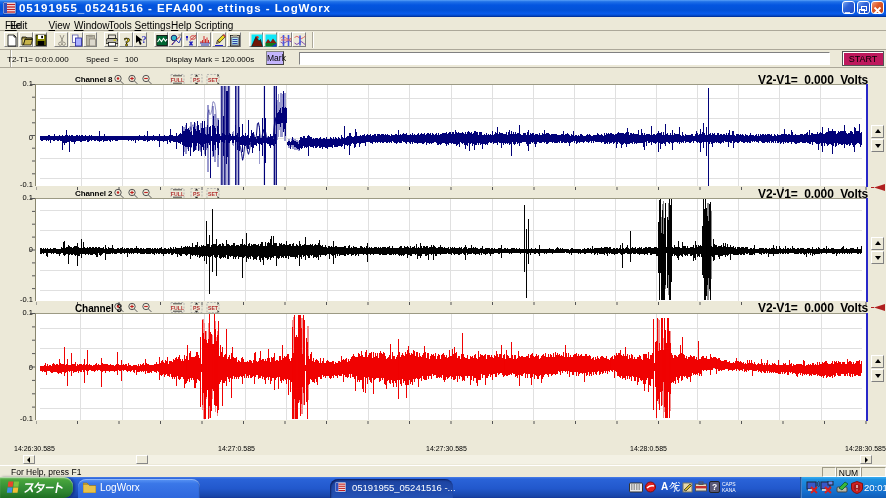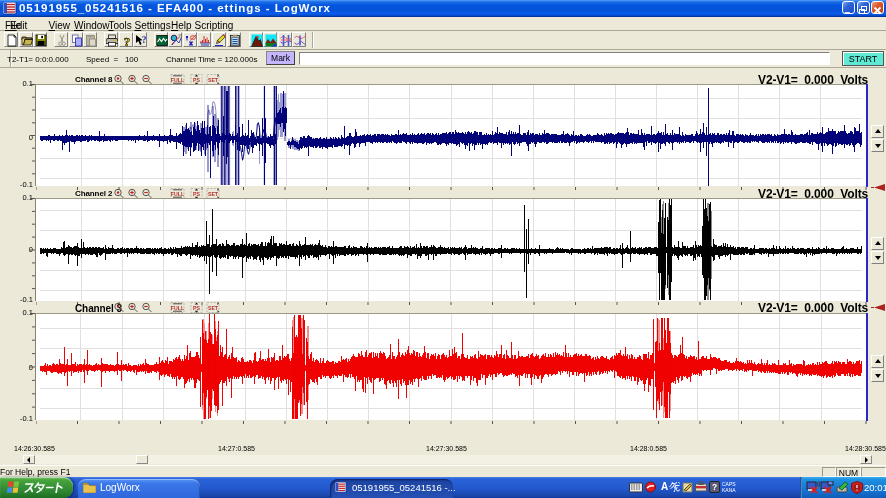--- a/index.html
+++ b/index.html
@@ -15,25 +15,25 @@
 #menubar { left:0; top:17px; width:886px; height:14px; background:#ECE9D8; font-size:10px; color:#000; border-bottom:1px solid #ACA899;}
 .mi { position:absolute; top:3px; }
 .mi u { text-decoration:underline; }
 #toolbar { left:0; top:32px; width:886px; height:18px; background:#ECE9D8; }
 .tb { position:absolute; top:0px; width:14px; height:15px; background:#ECE9D8;
   border-top:1px solid #fff; border-left:1px solid #fff; border-right:1px solid #808080; border-bottom:1px solid #808080; }
 .tb svg { position:absolute; left:0px; top:0px; }
 #toolbar-shadow { left:0; top:49px; width:886px; height:1px; background:#ACA899;}
 #ctrlbar { left:0; top:50px; width:886px; height:18px; background:#ECE9D8; border-bottom:1px solid #ACA899;}
 .ctxt { position:absolute; top:5px; font-size:8px; color:#000; }
-#markbtn { position:absolute; left:266px; top:1px; width:29px; height:14px; background:#c4b5fd;
+#markbtn { position:absolute; left:266px; top:1px; width:18px; height:14px; background:#c4b5fd;
   border:1px solid #404040; border-top-color:#868686; border-left-color:#868686; font-size:8.5px; text-align:center; line-height:12px; }
 #ctrlinput { position:absolute; left:299px; top:2px; width:531px; height:13px; background:#fff;
   border-top:1px solid #808080; border-left:1px solid #808080; border-bottom:1px solid #fff; border-right:1px solid #fff;}
-#startbtn { position:absolute; left:842px; top:1px; width:42px; height:15px; background:#5eead4;
+#startbtn { position:absolute; left:842px; top:1px; width:42px; height:15px; background:#be185d;
   border:1px solid #555; box-shadow:inset 1px 1px 0 #fff; font-size:9px; text-align:center; line-height:14px; }
 .chlabel { font-size:8.5px; font-weight:bold; color:#000; letter-spacing:-0.1px; }
 .vlabel { font-size:12px; font-weight:bold; color:#000; letter-spacing:-0.1px; }
 .ylab { font-size:7.5px; color:#000; text-align:right; width:20px; }
 .plot { position:absolute; left:36px; background:#fff; }
 #statusbar { left:0; top:465px; width:886px; height:12px; background:#ECE9D8; border-top:1px solid #fff; font-size:8.5px; }
 .sbcell { position:absolute; top:1px; height:10px; border:1px solid; border-color:#9d9a87 #fff #fff #9d9a87; }
 #taskbar { left:0; top:477px; width:886px; height:21px;
   background:linear-gradient(to bottom,#4A80E8 0%,#2A63D8 9%,#2258CC 55%,#1845A8 92%,#14379A 100%); }
 .taskbtn { position:absolute; top:2px; height:33px; border-radius:8px;
@@ -231,21 +231,21 @@
       </div>
       <div style="position:absolute;left:312px;top:0;width:1px;height:16px;background:#ACA899"></div>
       <div style="position:absolute;left:313px;top:0;width:1px;height:16px;background:#fff"></div>
     </div>
   <div class="abs" id="toolbar-shadow"></div>
   <div class="abs" id="ctrlbar">
     <div style="position:absolute;left:10px;top:0;width:1px;height:17px;background:#ACA899"></div>
     <div style="position:absolute;left:11px;top:0;width:1px;height:17px;background:#fff"></div>
     <span class="ctxt" style="left:7px">T2-T1= 0:0:0.000</span>
     <span class="ctxt" style="left:86px">Speed&nbsp;&nbsp;=&nbsp;&nbsp;&nbsp;100</span>
-    <span class="ctxt" style="left:166px">Channel Time = 120.000s</span>
+    <span class="ctxt" style="left:166px">Display Mark = 120.000s</span>
     <div id="markbtn">Mark</div>
     <div id="ctrlinput"></div>
     <div id="startbtn">START</div>
   </div>
 
   <div class="abs chlabel" style="left:75px;top:75px;font-size:8px">Channel 8</div>
   <div class="abs vlabel" style="left:758px;top:73px">V2-V1=&nbsp;&nbsp;0.000&nbsp;&nbsp;Volts</div>
   <svg class="abs" style="left:112px;top:74px" width="110" height="13" viewBox="0 0 110 13">
     <g stroke="#555" stroke-width="1" fill="none">
       <circle cx="6" cy="4.5" r="3.2"></circle>
@@ -434,21 +434,21 @@
     <svg style="position:absolute;left:3px;top:2px" width="6" height="6" viewBox="0 0 6 6">
         <path d="M4 0L1 3L4 6z" fill="#000"></path>
       </svg>
     <div style="position:absolute;left:113px;top:0;width:12px;height:9px;background:#ECE9D8;border:1px solid #888;border-top-color:#fff;border-left-color:#fff;"></div>
     <div style="position:absolute;right:0;top:0;width:12px;height:9px;background:#ECE9D8;border:1px solid #888;border-top-color:#fff;border-left-color:#fff;"></div>
     <svg style="position:absolute;right:3px;top:2px" width="6" height="6" viewBox="0 0 6 6">
         <path d="M2 0L5 3L2 6z" fill="#000"></path>
       </svg>
   </div>
   <div class="abs" id="statusbar">
-    <span style="position:absolute;left:0;top:1px">For Help, press F1</span>
+    <span style="position:absolute;left:11px;top:1px">For Help, press F1</span>
     <div class="sbcell" style="left:822px;width:14px"></div>
     <div class="sbcell" style="left:836px;width:25px;text-align:center">NUM</div>
     <div class="sbcell" style="left:861px;width:25px"></div>
   </div>
   <div class="abs" id="taskbar">
     <div style="position:absolute;left:0;top:0;width:73px;height:21px;border-radius:0 9px 9px 0;
       background:linear-gradient(to bottom,#7CBE6C 0%,#48A53C 14%,#379237 45%,#2E8530 70%,#1E6E22 100%);
       box-shadow:inset 0 1px 1px rgba(255,255,255,.5), 2px 0 3px rgba(0,0,40,.4);">
       <svg style="position:absolute;left:6px;top:4px" width="14" height="13" viewBox="0 0 14 13">
         <g transform="skewX(-8)">

